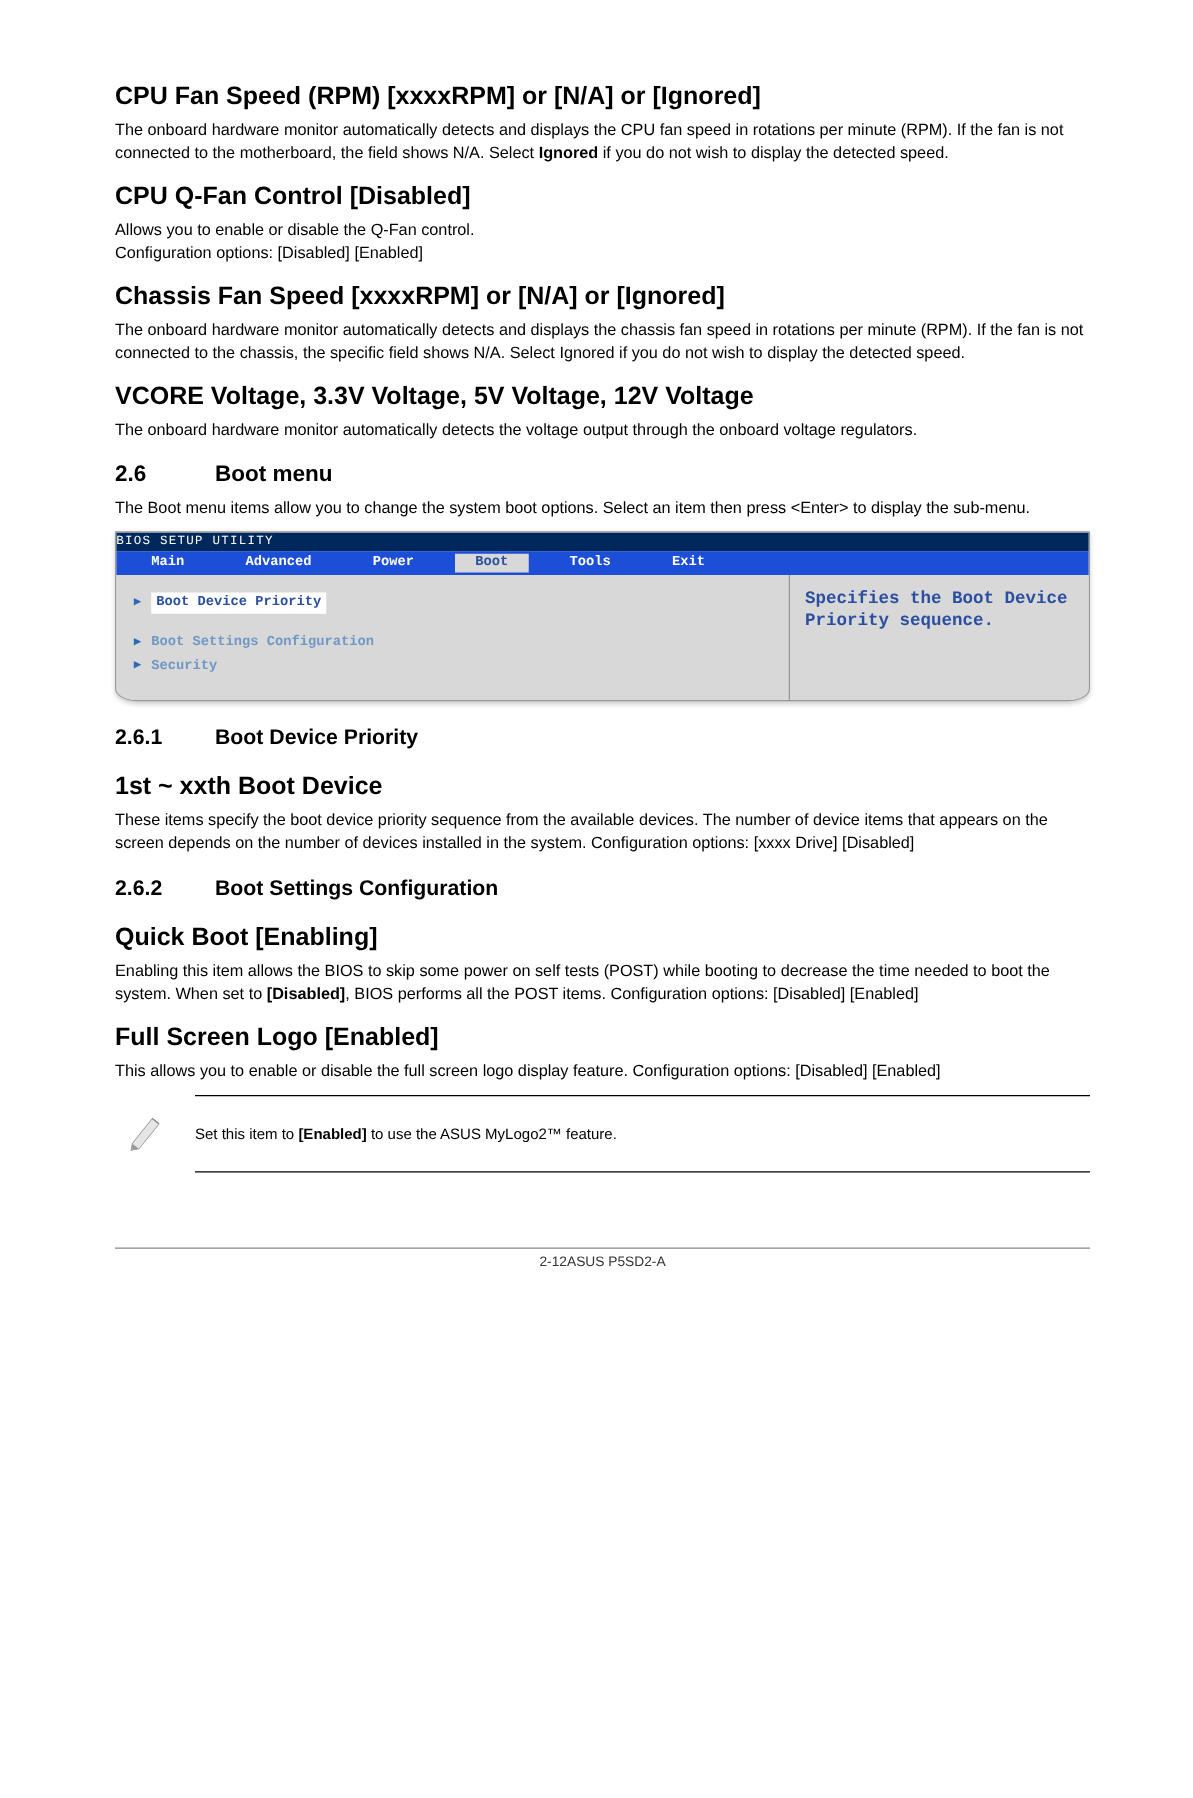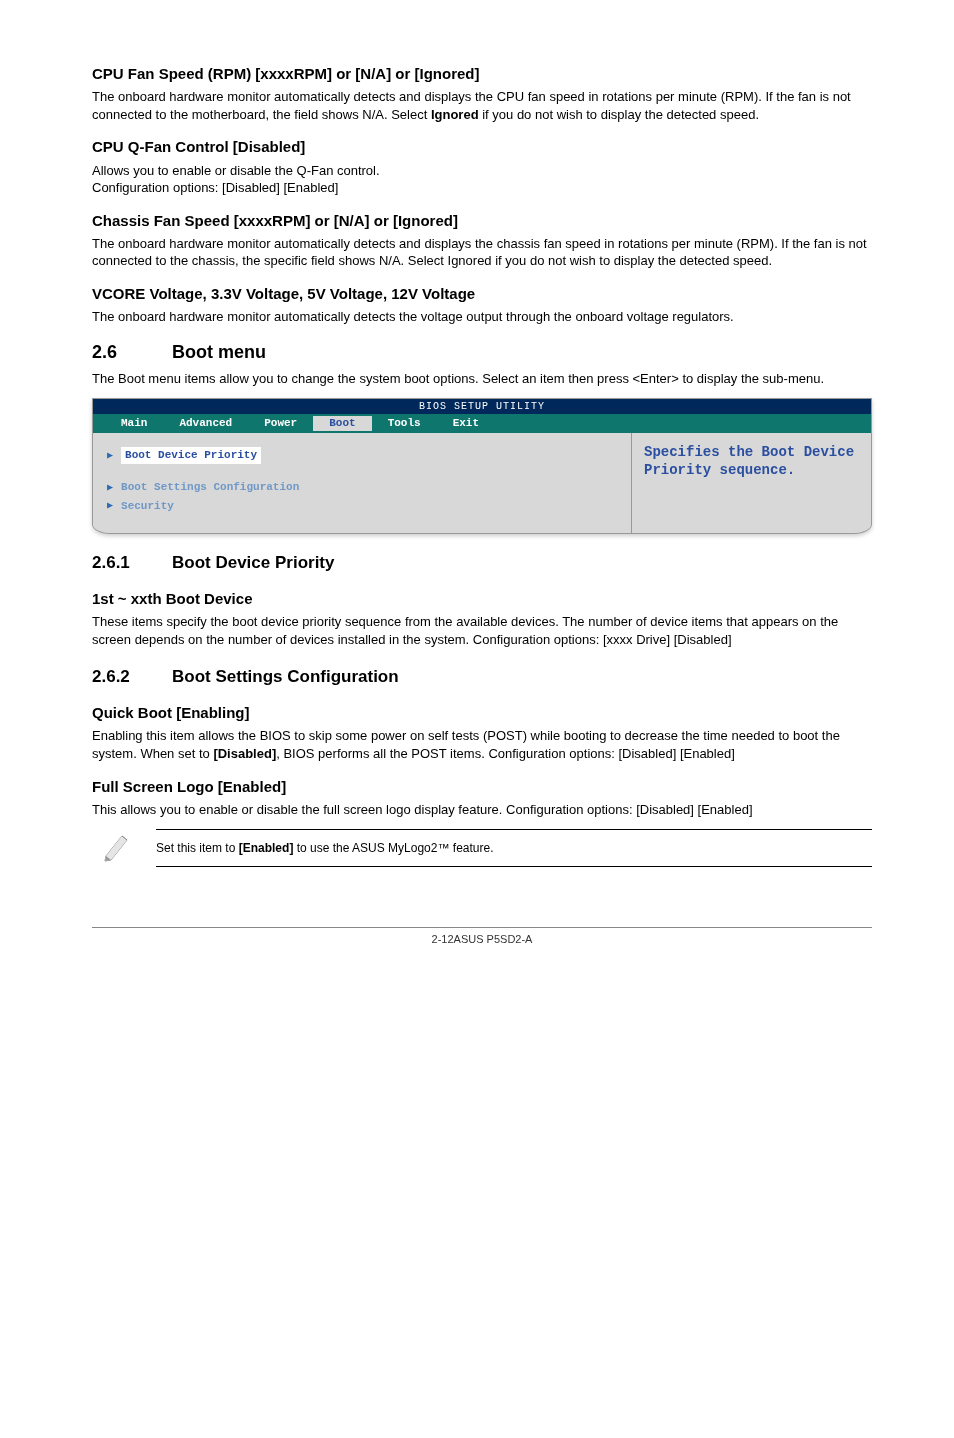--- a/index.html
+++ b/index.html
@@ -8,49 +8,48 @@
     color: #000;
     margin: 0 auto;
     width: 780px;
     padding: 50px 80px 30px 90px;
     line-height: 1.35;
   }
   h1.sec-num { font-size: 18px; font-weight: bold; margin: 14px 0 6px 0; }
   h1.sec-num .num { display:inline-block; width:80px; }
   h2.subnum { font-size: 17px; font-weight: bold; margin: 18px 0 6px 0; }
   h2.subnum .num { display:inline-block; width:80px; }
-  h3.heading { font-size: 15px; font-weight: bold; margin: 14px 0 4px 0; }
+  h3.heading { font-size: 20px; font-weight: bold; margin: 14px 0 4px 0; }
   p { margin: 4px 0 10px 0; }
 
   
   .bios {
     margin: 8px 0 16px 0;
     background: #d8d8d8;
     border: 1px solid #999;
     border-radius: 0 0 18px 18px / 0 0 10px 10px;
     font-family: "Courier New", monospace;
     font-size: 11px;
     overflow: hidden;
     box-shadow: 0 2px 4px rgba(0,0,0,0.2);
   }
   .bios .titlebar {
     background: #00285a;
     color: #fff;
-    text-align: center;
     padding: 1px 0;
     letter-spacing: 1px;
     font-size: 10px;
   }
   .bios .menubar {
-    background: #0f766e;
+    background: #1d4ed8;
     color: #fff;
     padding: 2px 12px;
     font-weight: bold;
     display: flex;
-    gap: 0;
+    gap: 17px;
   }
   .bios .menubar span { padding: 0 16px; }
   .bios .menubar span.sel { background: #d8d8d8; color: #2b4fa0; }
   .bios .body { display: flex; background: #d8d8d8; min-height: 100px; }
   .bios .left { flex: 1; padding: 10px 14px; color: #6f98c6; font-weight: bold; }
   .bios .left .row { display: flex; align-items: center; margin: 4px 0; }
   .bios .left .tri { color:#2b6bb5; margin-right: 8px; font-size:10px; }
   .bios .left .selrow { background:#fff; color:#2b4fa0; padding: 1px 4px; display:inline-block; }
   .bios .right {
     width: 215px;
@@ -58,21 +57,21 @@
     padding: 10px 12px;
     color: #2b4fa0;
     font-weight: bold;
     font-size: 14px;
     line-height: 1.3;
   }
 
   
   .note { display:flex; align-items:center; gap: 14px; margin: 8px 0 40px 0; }
   .note .iconcol { width: 50px; text-align:center; }
-  .note .textcol { flex:1; border-top:1px solid #000; border-bottom:1px solid #000; padding:10px 0; font-size:12px; }
+  .note .textcol { flex:1; border-top:1px solid #000; border-bottom:1px solid #000; padding:22px 0; font-size:12px; }
 
   .footer { display:flex; justify-content:center; border-top:1px solid #888; padding-top:4px; font-size:11px; color:#333; margin-top:60px; }
 </style>
 </head>
 <body>
 
 <h3 class="heading">CPU Fan Speed (RPM) [xxxxRPM] or [N/A] or [Ignored]</h3>
 <p>
   <span>The onboard hardware monitor automatically detects and displays the CPU fan speed in rotations per minute (RPM). If the fan is not connected to the motherboard, the field shows N/A. Select </span><b>Ignored</b><span> if you do not wish to display the detected speed.</span>
 </p>

